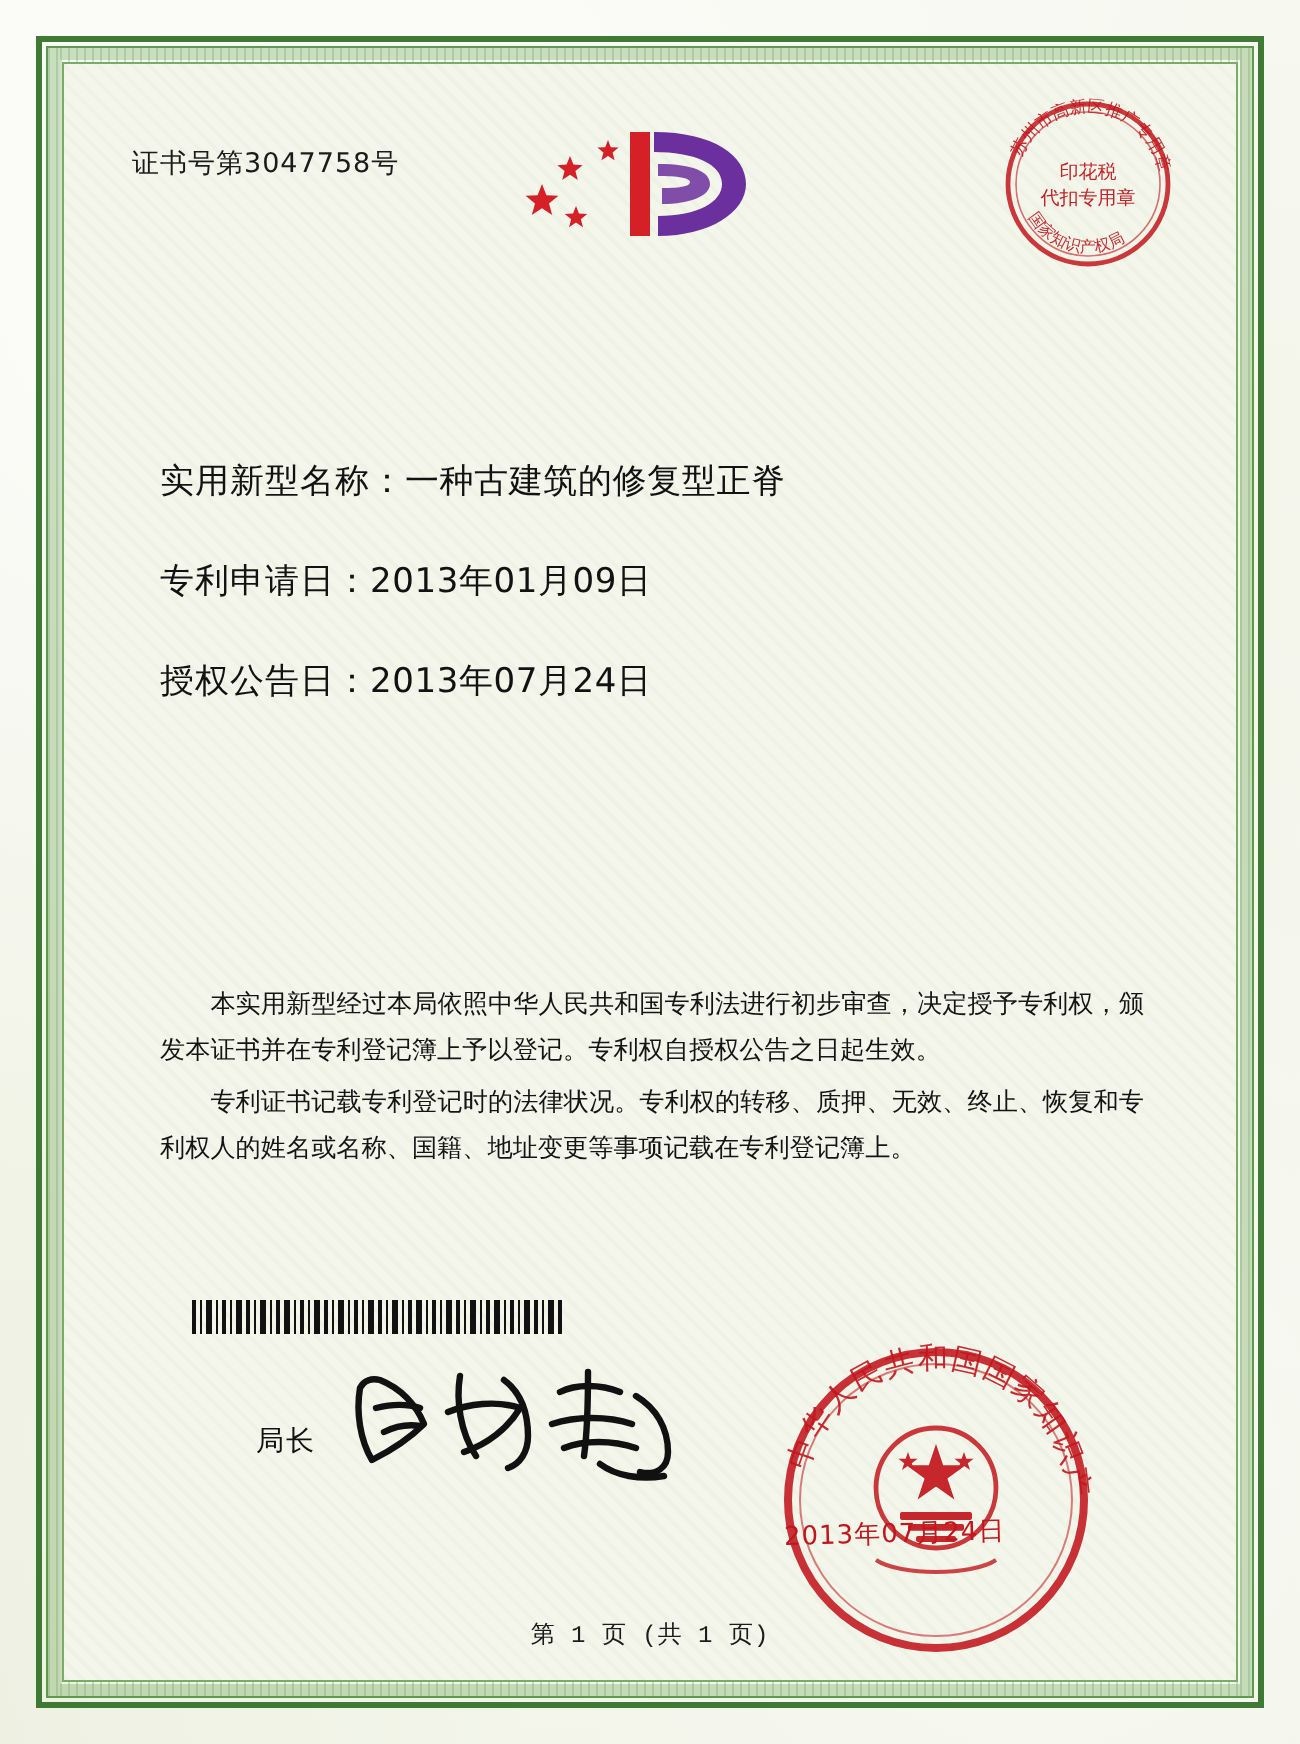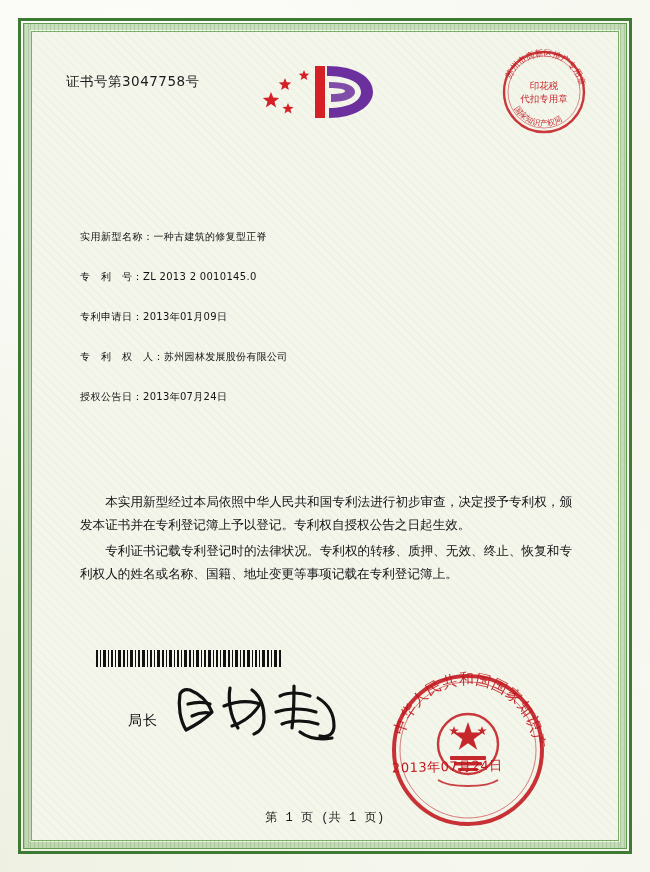--- a/index.html
+++ b/index.html
@@ -136,21 +136,21 @@
     color: #111;
   }
 
   .fields {
     position: absolute;
     left: 40px;
     right: 30px;
     top: 190px;
   }
   .field-row {
-    font-size: 10px;
+    font-size: 17px;
     color: #121212;
     margin-bottom: 26px;
     line-height: 1.4;
     white-space: nowrap;
   }
   .field-label {
     display: inline-block;
     letter-spacing: 0.5px;
   }
   .field-value {
@@ -277,27 +277,21 @@
         <text x="48" y="58" text-anchor="middle" font-size="9.5" fill="#c2161c" font-family="DejaVu Sans, sans-serif" opacity="0.95">代扣专用章</text>
       </svg>
     </div>
 
 
     <div class="fields">
       <div class="field-row">
         <span class="field-label">实用新型名称：</span><span class="field-value">一种古建筑的修复型正脊</span>
       </div>
       <div class="field-row">
-        <span class="field-label">专　利　号：</span><span class="field-value">ZL 2013 2 0010145.0</span>
-      </div>
-      <div class="field-row">
         <span class="field-label">专利申请日：</span><span class="field-value">2013年01月09日</span>
-      </div>
-      <div class="field-row">
-        <span class="field-label">专　利　权　人：</span><span class="field-value">苏州园林发展股份有限公司</span>
       </div>
       <div class="field-row">
         <span class="field-label">授权公告日：</span><span class="field-value">2013年07月24日</span>
       </div>
     </div>
 
     <div class="paragraphs">
       <p>本实用新型经过本局依照中华人民共和国专利法进行初步审查，决定授予专利权，颁发本证书并在专利登记簿上予以登记。专利权自授权公告之日起生效。</p>
       <p>专利证书记载专利登记时的法律状况。专利权的转移、质押、无效、终止、恢复和专利权人的姓名或名称、国籍、地址变更等事项记载在专利登记簿上。</p>
     </div>

